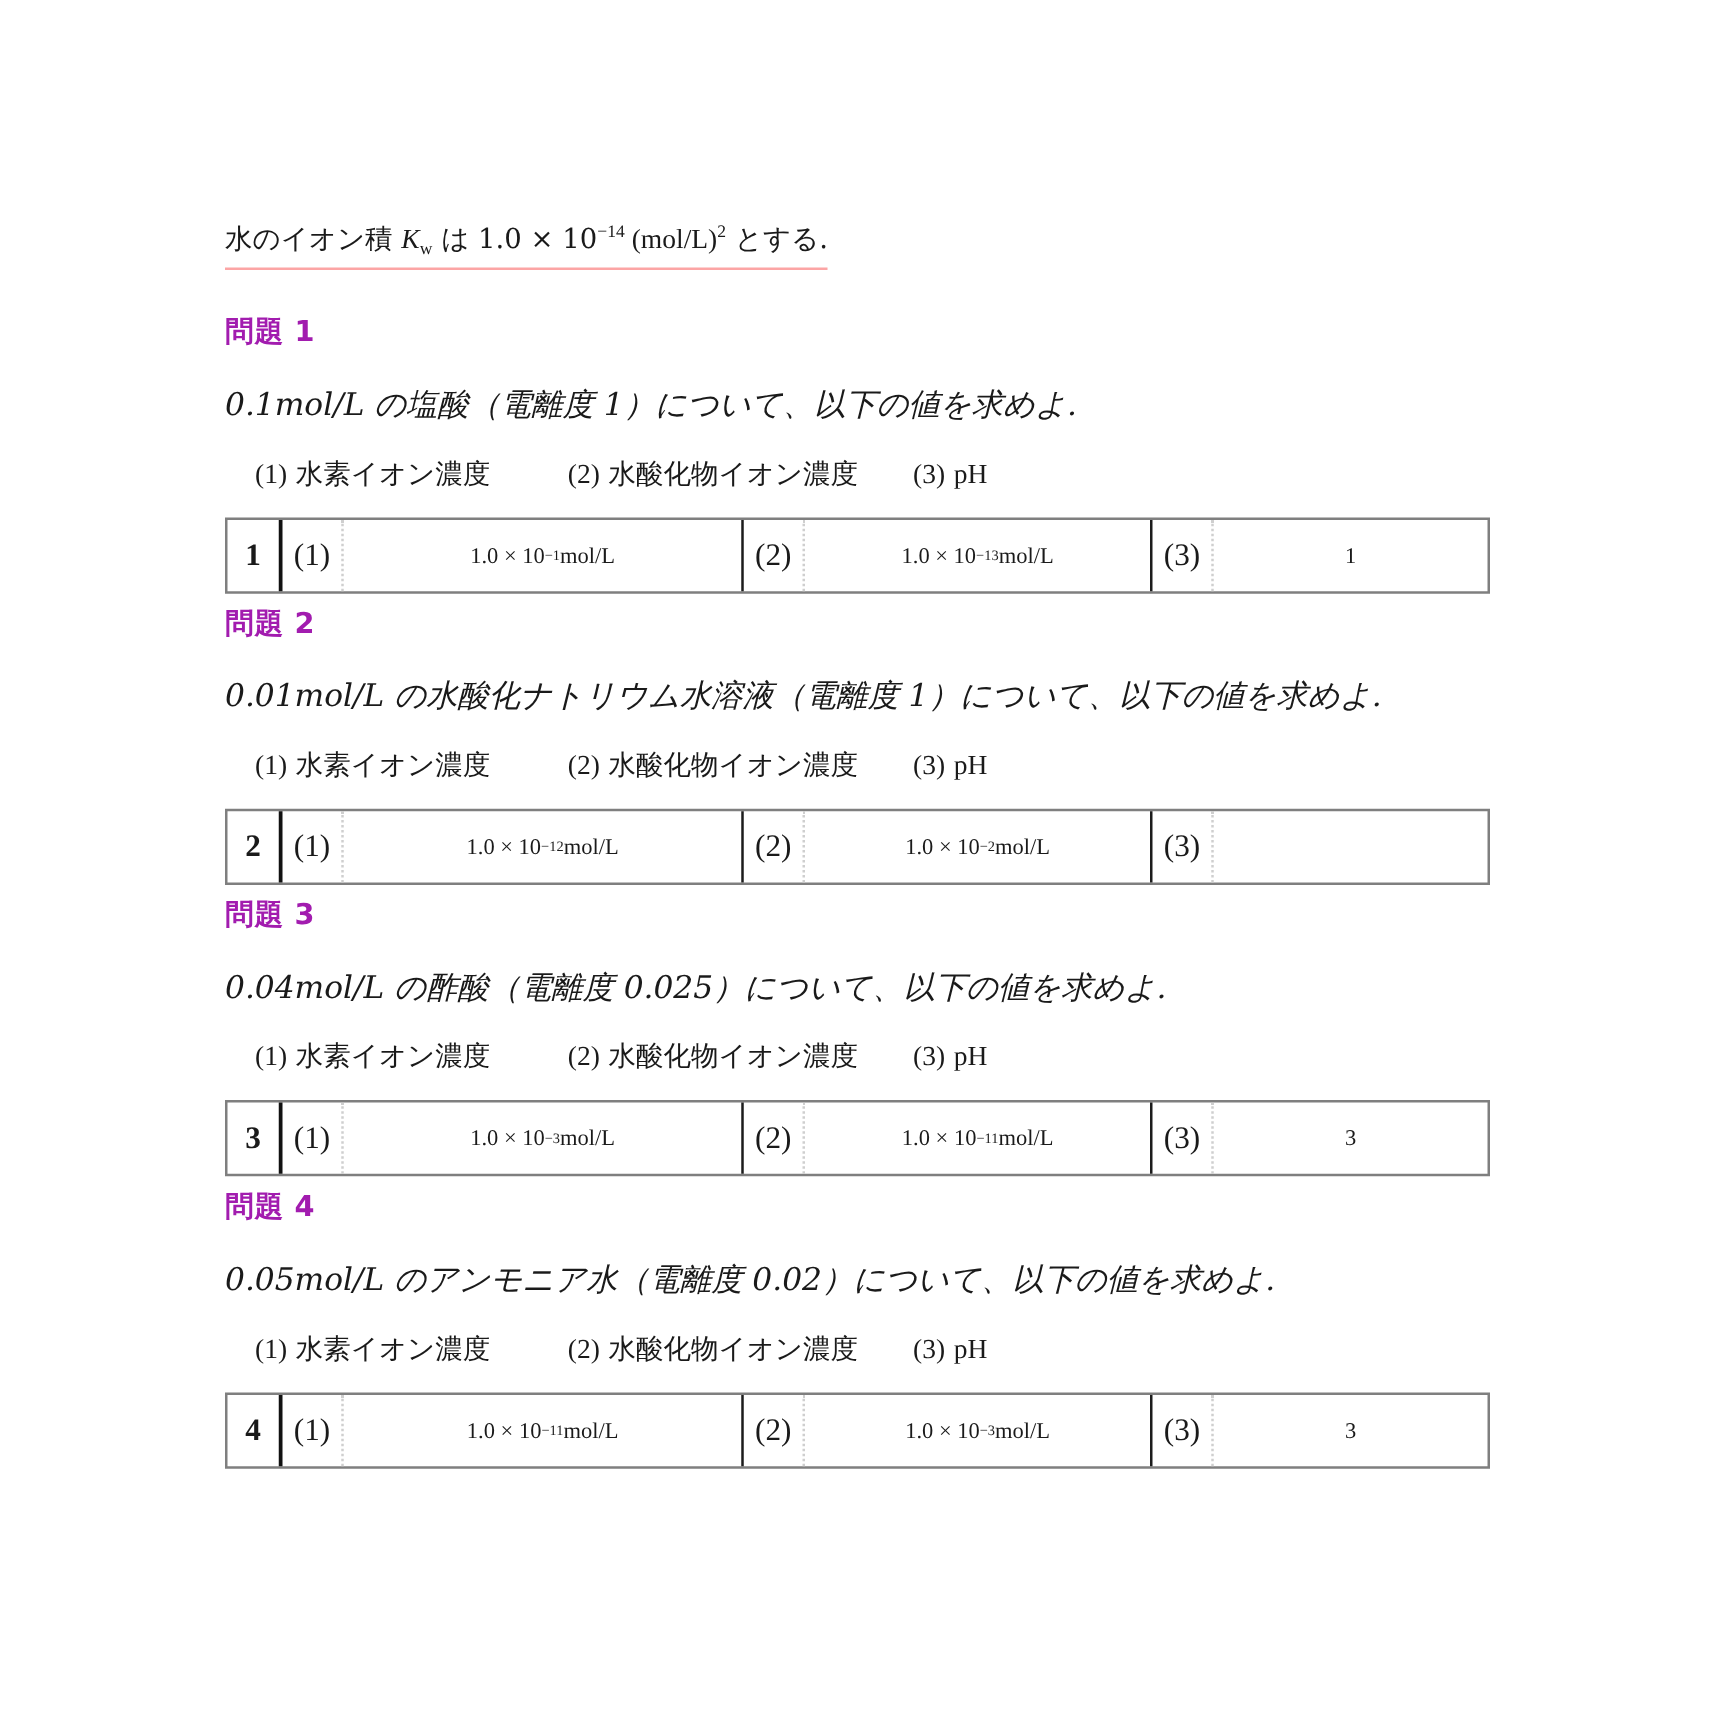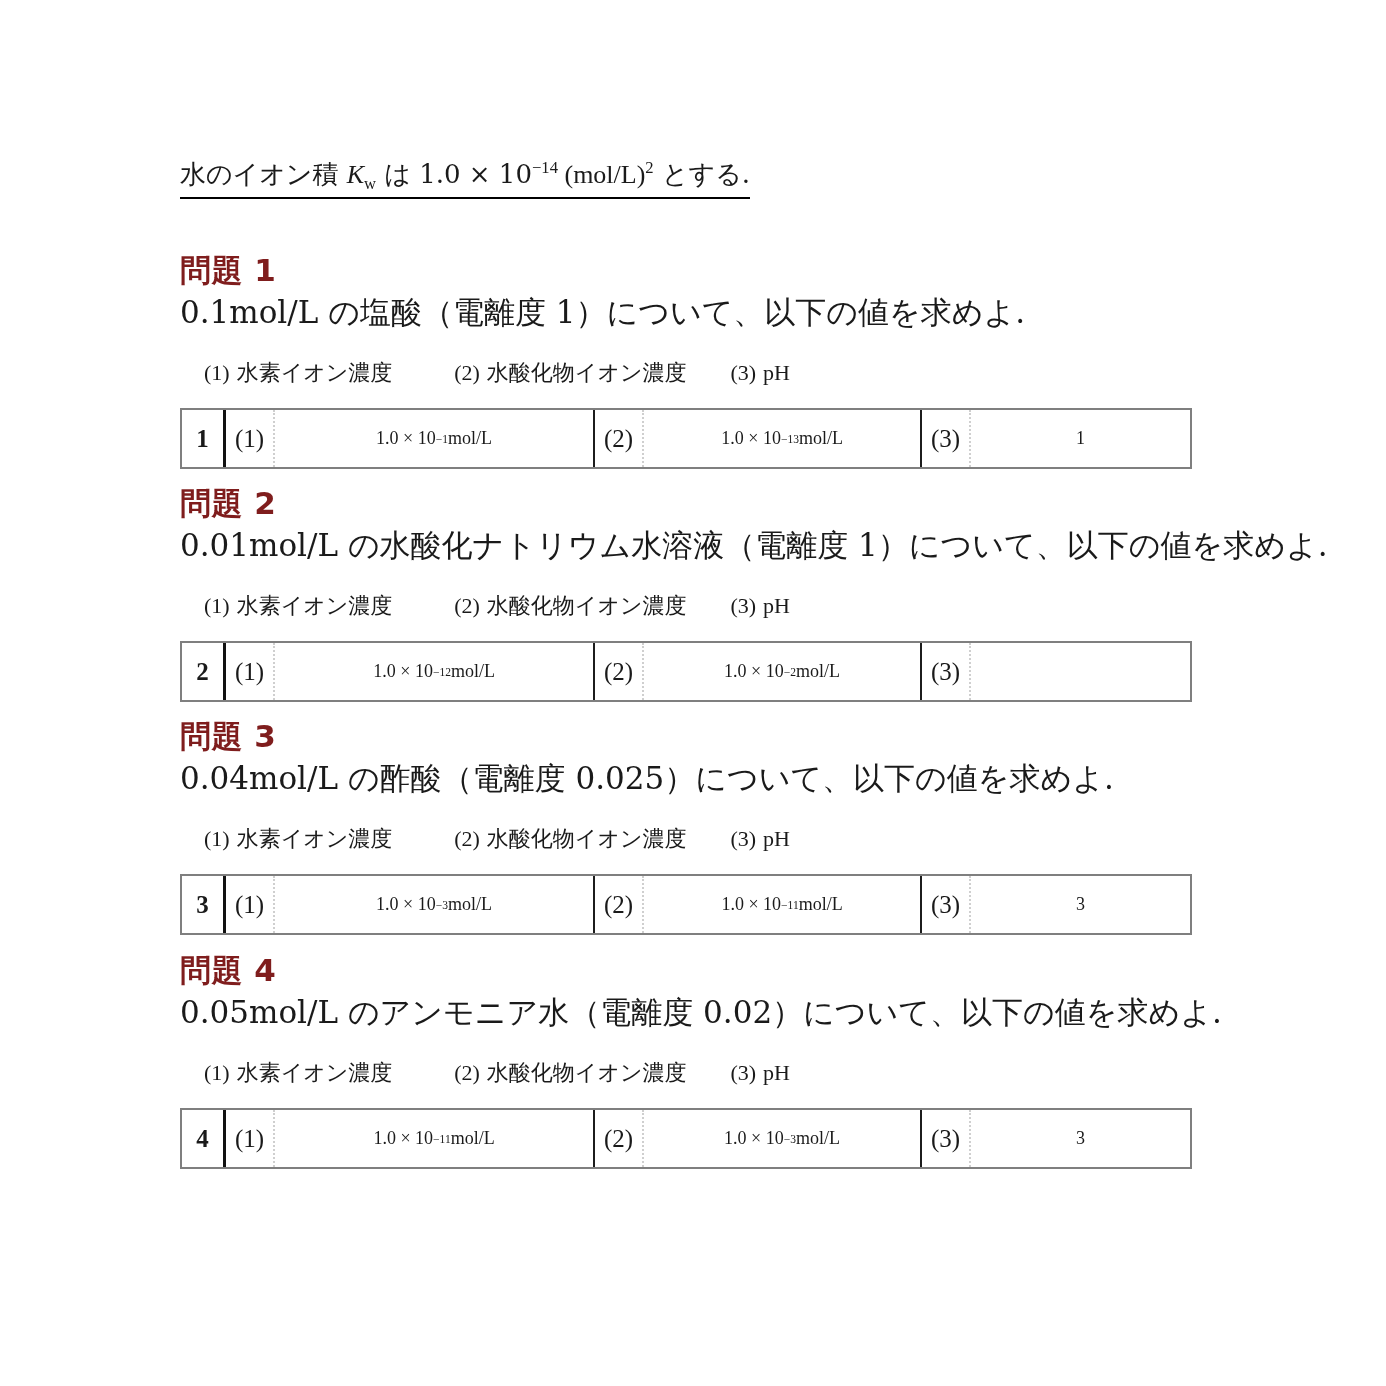--- a/index.html
+++ b/index.html
@@ -19,25 +19,25 @@
     width: 1386px;
     height: 1386px;
     box-sizing: border-box;
     padding: 0;
   }
 
   
   .kw-note {
     position: absolute;
     left: 180px;
-    top: 155px;
-    font-size: 26px;
+    top: 172px;
+    font-size: 22px;
     line-height: 38px;
     white-space: nowrap;
-    border-bottom: 2px solid #000000;
+    border-bottom: 2px solid #fca5a5;
     padding-bottom: 3px;
   }
   .jp {
     font-family: "DejaVu Serif", "Liberation Serif", serif;
   }
   .mathit {
     font-style: italic;
     font-family: "Liberation Serif", "DejaVu Serif", serif;
   }
   .mathrm {
@@ -53,27 +53,29 @@
 
   
   .problem {
     position: absolute;
     left: 180px;
     width: 1012px;
   }
   .p-head {
     font-family: "DejaVu Sans", "Liberation Sans", sans-serif;
     font-weight: bold;
-    font-size: 31px;
+    font-size: 23px;
     letter-spacing: 0.5px;
-    color: #7f1d1d;
+    color: #a21caf;
   }
   .p-stem {
-    font-size: 31px;
-    white-space: nowrap;
+    font-size: 25px;
+    margin-top: 26px;
+    white-space: nowrap;
+    font-style: italic;
   }
   .p-items {
     font-size: 22px;
     margin-top: 24px;
     padding-left: 24px;
     white-space: nowrap;
   }
   .p-items .gap-a { display: inline-block; width: 62px; }
   .p-items .gap-b { display: inline-block; width: 44px; }
   .num-paren { font-family: "Liberation Serif", "DejaVu Serif", serif; }

